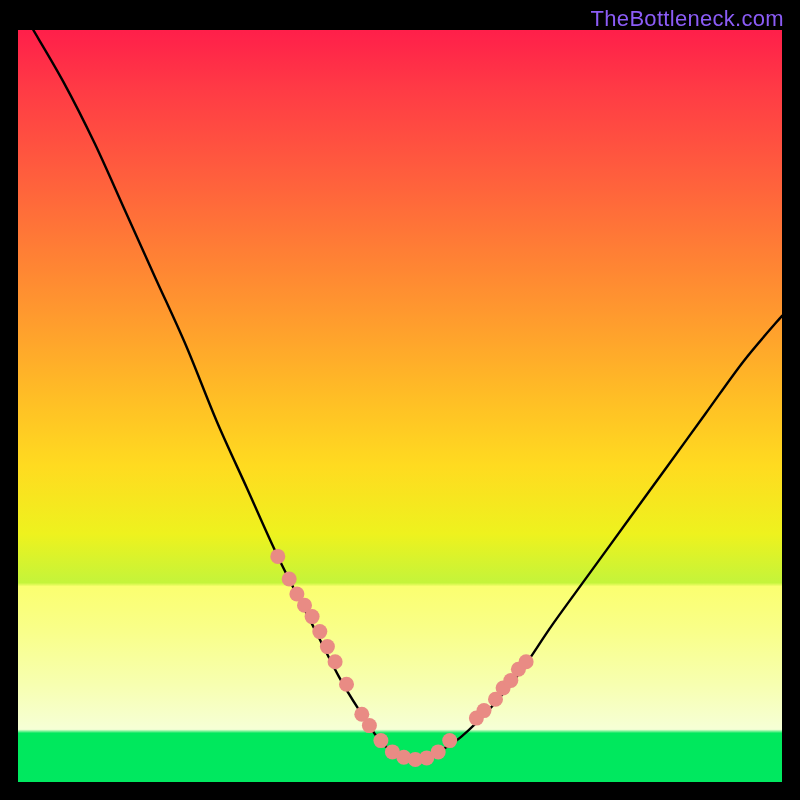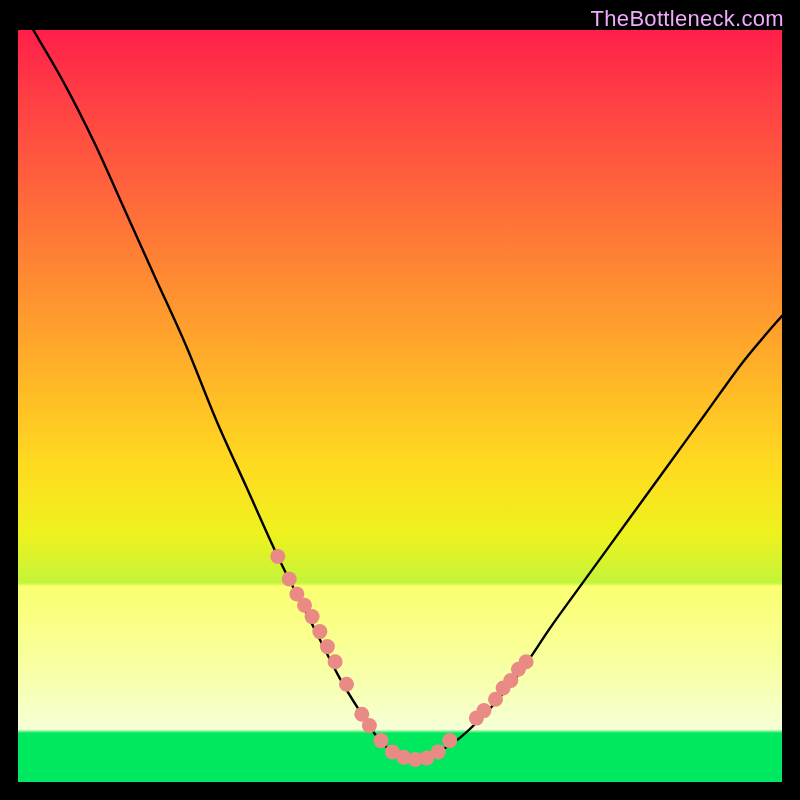--- a/index.html
+++ b/index.html
@@ -7,21 +7,21 @@
     width: 800px;
     height: 800px;
     background: #000000;
     position: relative;
     font-family: Arial, Helvetica, sans-serif;
   }
   .watermark {
     position: absolute;
     top: 6px;
     right: 16px;
-    color: #f0abfc;
+    color: #8b5cf6;
     font-size: 22px;
     font-weight: 500;
     letter-spacing: 0.3px;
     z-index: 10;
   }
   .plot-frame {
     position: absolute;
     left: 18px;
     top: 30px;
     width: 764px;

